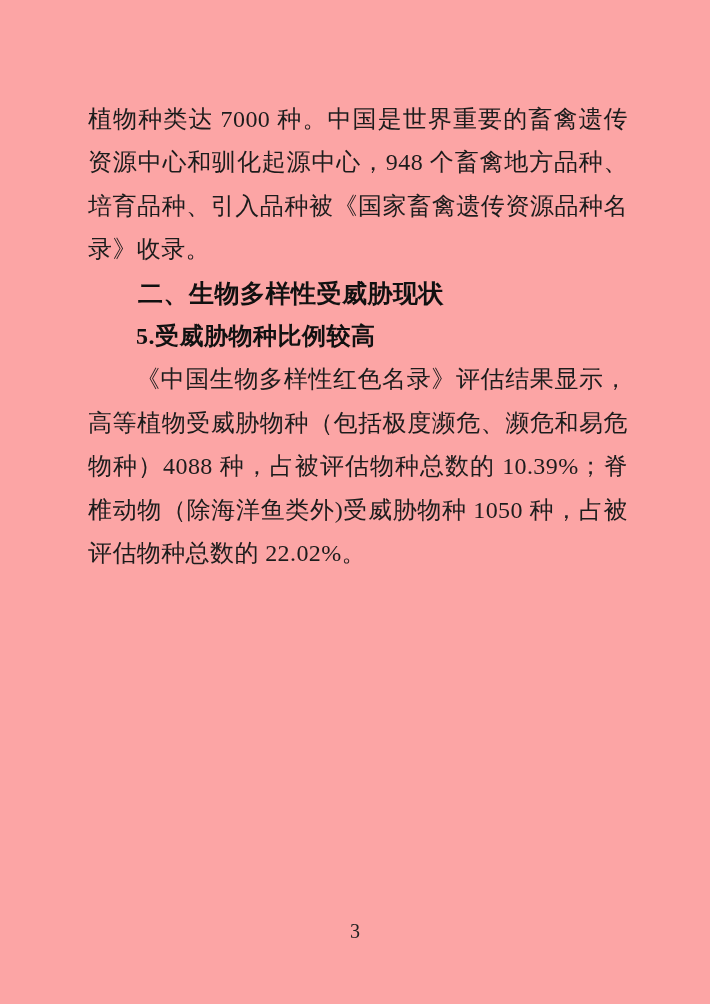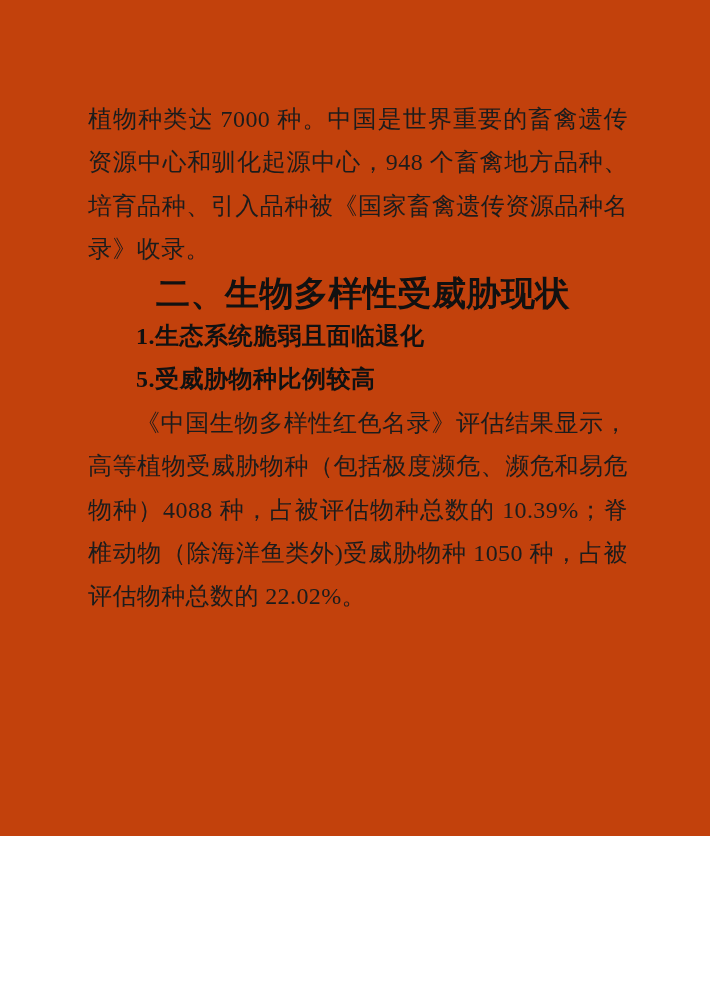--- a/index.html
+++ b/index.html
@@ -3,22 +3,22 @@
 <meta charset="utf-8">
 <style>
   html, body {
     margin: 0;
     padding: 0;
     background: #ffffff;
   }
   .page {
     position: relative;
     width: 710px;
-    height: 836px;
-    background: #c2410c;
+    height: 1004px;
+    background: #fca5a5;
     overflow: hidden;
   }
   .content {
     position: absolute;
     left: 88px;
     top: 98px;
     width: 540px;
   }
   .content p, .content h2, .content h3 {
     margin: 0;
@@ -33,21 +33,21 @@
     text-justify: inter-character;
     text-indent: 2em;
     letter-spacing: 0.4px;
   }
   .no-indent {
     text-indent: 0;
   }
   .section-heading {
     font-family: Liberation Sans, sans-serif;
     font-weight: bold;
-    font-size: 34px;
+    font-size: 25px;
     line-height: 43.4px;
     color: #111111;
     text-indent: 2em;
     letter-spacing: 0.5px;
   }
   .subsection-heading {
     font-family: "Liberation Serif", "DejaVu Serif", serif;
     font-weight: bold;
     font-size: 24px;
     line-height: 43.4px;
@@ -67,18 +67,17 @@
     color: #222222;
   }
 </style>
 </head>
 <body>
 
 <div class="page">
   <div class="content">
     <p class="body-para no-indent">植物种类达 7000 种。中国是世界重要的畜禽遗传资源中心和驯化起源中心，948 个畜禽地方品种、培育品种、引入品种被《国家畜禽遗传资源品种名录》收录。</p>
     <h2 class="section-heading">二、生物多样性受威胁现状</h2>
-    <h3 class="subsection-heading">1.生态系统脆弱且面临退化</h3>
     <h3 class="subsection-heading">5.受威胁物种比例较高</h3>
     <p class="body-para">《中国生物多样性红色名录》评估结果显示，高等植物受威胁物种（包括极度濒危、濒危和易危物种）4088 种，占被评估物种总数的 10.39%；脊椎动物（除海洋鱼类外)受威胁物种 1050 种，占被评估物种总数的 22.02%。</p>
   </div>
   <div class="page-footer">3</div>
 </div>
 
 </body></html>

